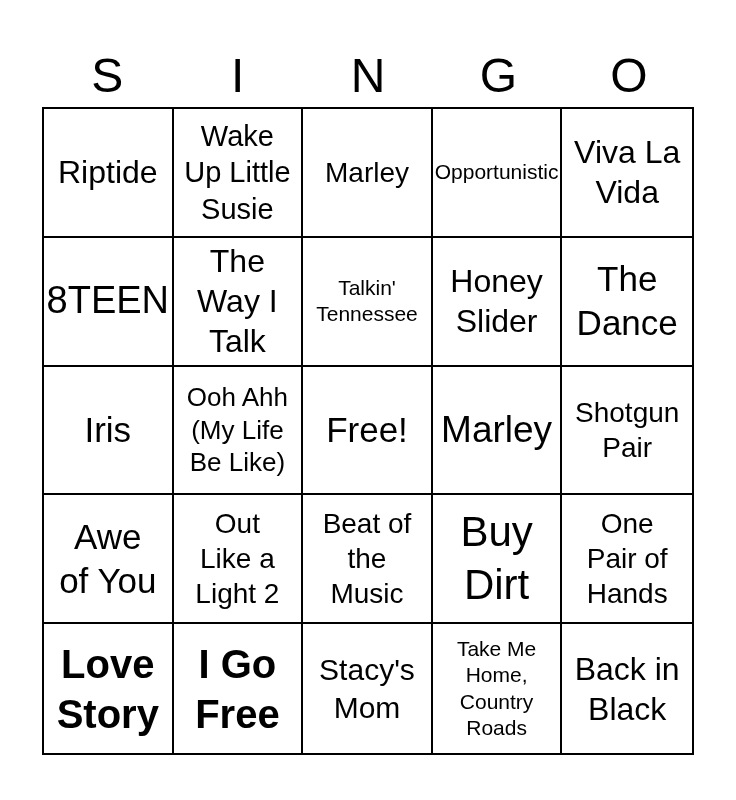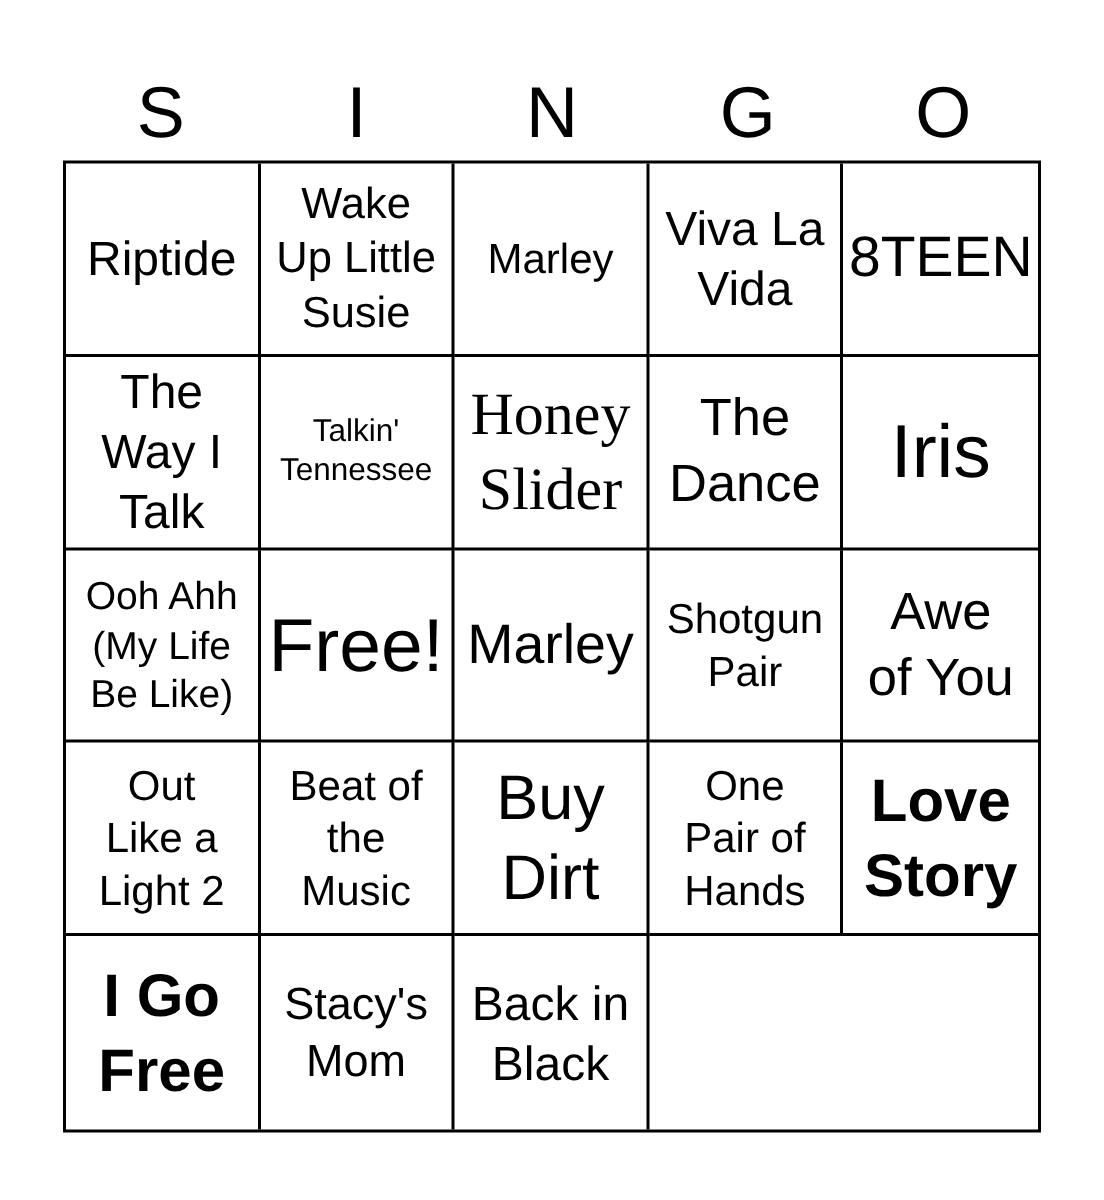--- a/index.html
+++ b/index.html
@@ -58,26 +58,26 @@
   .cell:nth-child(5n) { border-right: none; }
   .cell:nth-child(n+21) { border-bottom: none; }
 
   .fs21 { font-size: 21px; }
   .fs26 { font-size: 26px; }
   .fs28 { font-size: 28px; }
   .fs29 { font-size: 29px; }
   .fs30 { font-size: 30px; }
   .fs32 { font-size: 32px; }
   .fs35 { font-size: 35px; }
-  .fs36 { font-size: 40px; font-family: Liberation Serif, serif; }
+  .fs36 { font-size: 32px; }
   .fs37 { font-size: 37px; }
   .fs38 { font-size: 38px; }
   .fs40 { font-size: 40px; font-weight: bold; }
   .fs42 { font-size: 42px; }
-  .fs50 { font-size: 50px; }
+  .fs50 { font-size: 35px; }
 </style>
 </head>
 <body>
 
 <div class="card">
 
   <div class="singo-title">
     <span class="letter">S</span>
     <span class="letter">I</span>
     <span class="letter">N</span>
@@ -85,20 +85,21 @@
     <span class="letter">O</span>
   </div>
 
   <div class="grid">
 
     <div class="cell fs32">Riptide</div>
     <div class="cell fs29">Wake
 Up Little
 Susie</div>
     <div class="cell fs28">Marley</div>
+    <div class="cell fs21">Opportunistic</div>
     <div class="cell fs32">Viva La
 Vida</div>
 
     <div class="cell fs38">8TEEN</div>
     <div class="cell fs32">The
 Way I
 Talk</div>
     <div class="cell fs21">Talkin'
 Tennessee</div>
     <div class="cell fs36">Honey
@@ -128,17 +129,21 @@
     <div class="cell fs28">One
 Pair of
 Hands</div>
 
     <div class="cell fs40">Love
 Story</div>
     <div class="cell fs40">I Go
 Free</div>
     <div class="cell fs30">Stacy's
 Mom</div>
+    <div class="cell fs21">Take Me
+Home,
+Country
+Roads</div>
     <div class="cell fs32">Back in
 Black</div>
   </div>
 
 </div>
 
 </body></html>

